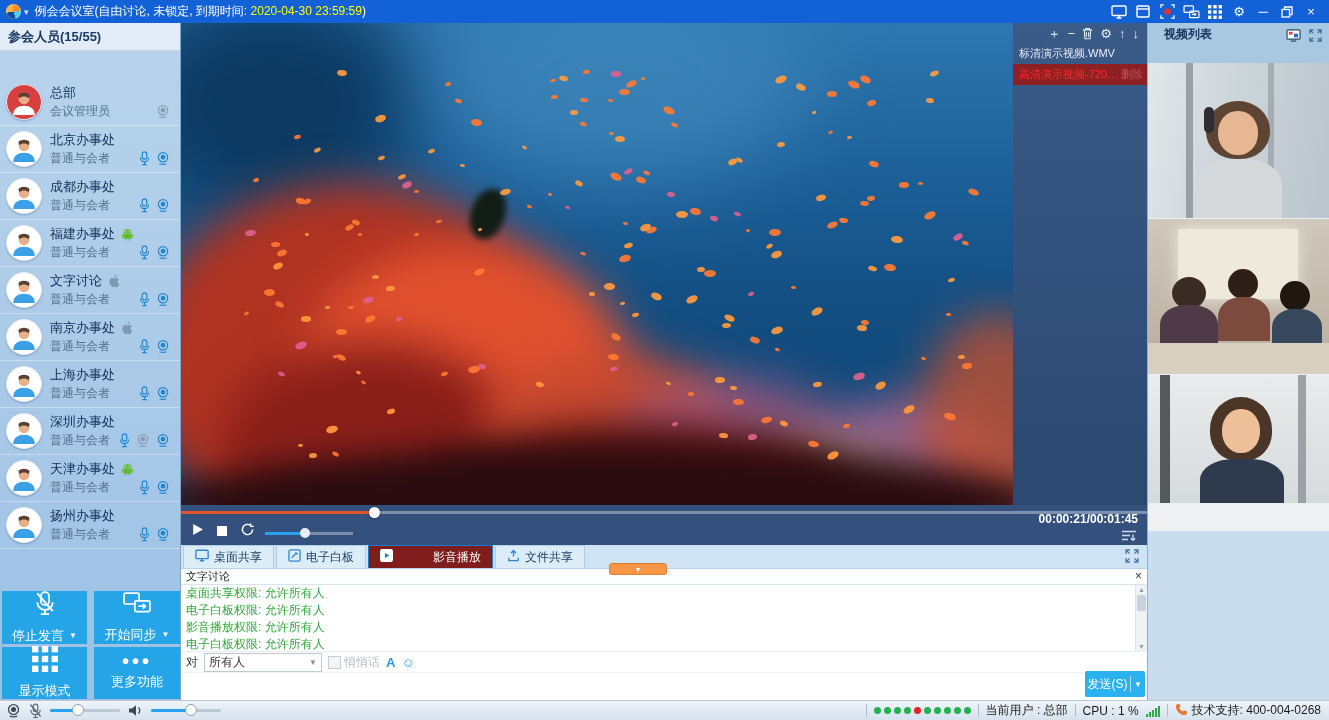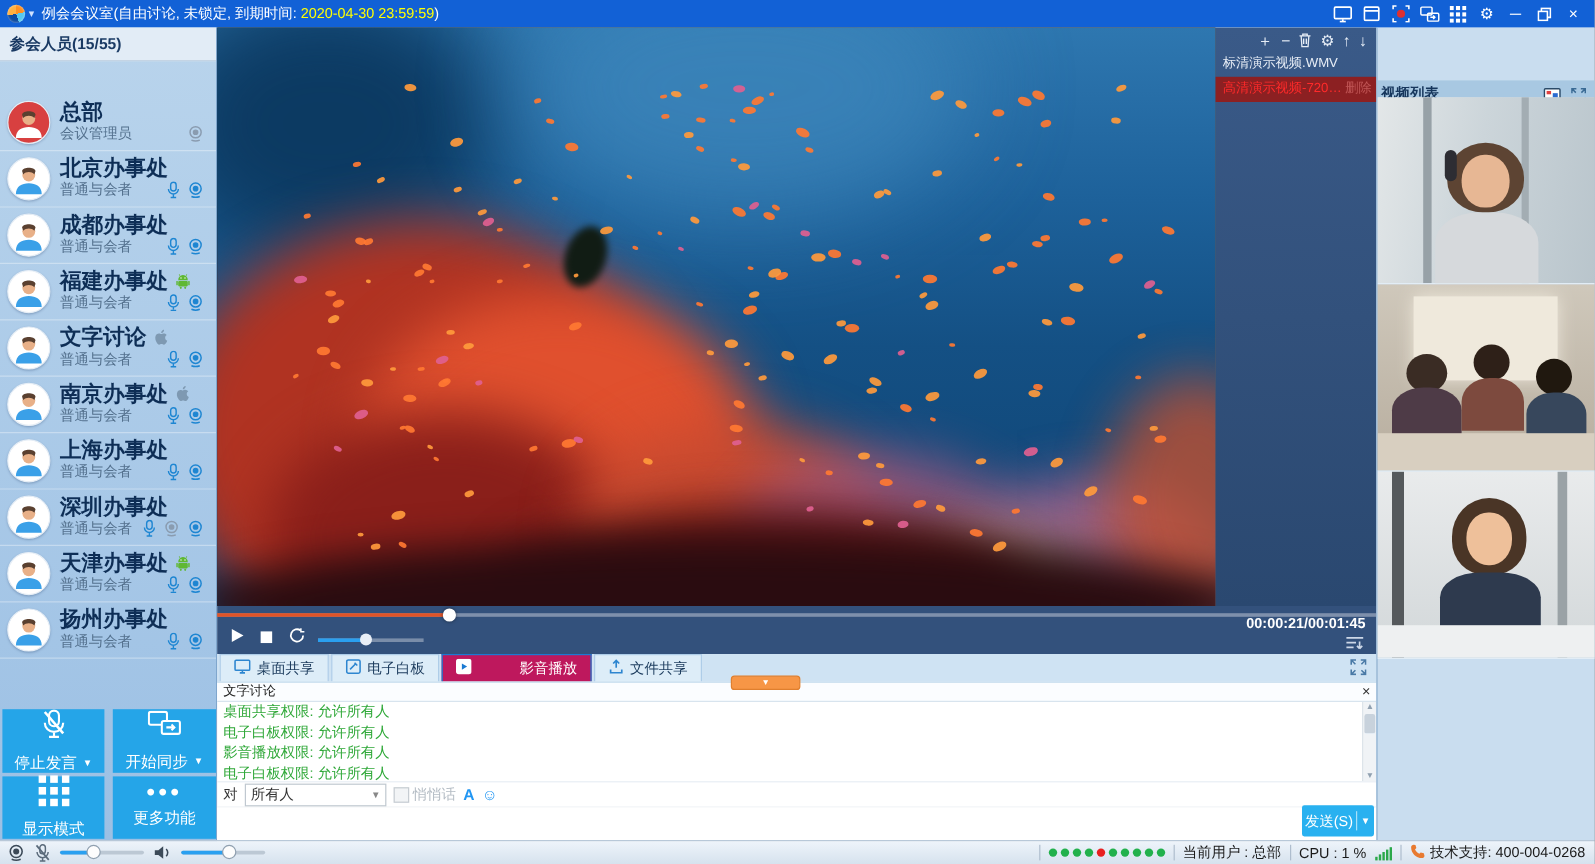--- a/index.html
+++ b/index.html
@@ -30,21 +30,21 @@
   .sb-list{position:absolute;top:56px;left:0;right:0;height:470px;}
   .p-row{height:46px;padding:0 0 0 6px;border-bottom:1px solid rgba(255,255,255,.35);
          display:flex;align-items:center;cursor:pointer;}
   .avatar{width:34px;height:34px;border-radius:50%;background:#fff;border:1px solid #e6eef6;
           overflow:hidden;flex:none;box-shadow:0 1px 2px rgba(0,30,80,.25);}
   .avatar.admin{background:#d84040;}
   .avatar svg{display:block;margin:3px auto 0;}
   .avatar .body{fill:#3aa0e8;} .avatar.admin .body{fill:#ffffff;}
   .p-info{flex:1;margin-left:8px;min-width:0;}
   .p-name-line{display:flex;align-items:center;height:18px;}
-  .p-name{font-size:18px;font-weight:bold;color:#0e2e56;}
+  .p-name{font-size:13px;font-weight:normal;color:#0e2e56;}
   .p-platform{margin-left:6px;display:flex;align-items:center;}
   .p-sub{display:flex;align-items:center;height:18px;}
   .p-role{font-size:12px;color:#54718e;flex:1;}
   .p-icons{display:flex;gap:6px;margin-right:10px;}
   .dev-ic{color:#1e86d2;cursor:pointer;display:flex;align-items:center;}
   .dev-ic.cam-gray{color:#8a9cb0;}
   .sb-buttons{position:absolute;left:0;bottom:0;width:181px;height:110px;
               display:grid;grid-template-columns:85px 86px;grid-template-rows:53px 52px;
               gap:3px 7px;padding:1px 0 1px 2px;box-sizing:border-box;}
   .big-btn{background:#25a5e8;color:#fff;display:flex;flex-direction:column;align-items:center;
@@ -84,21 +84,21 @@
   .vol-handle{position:absolute;top:-4px;width:10px;height:10px;border-radius:50%;background:#e8eef6;cursor:pointer;}
   .time{position:absolute;right:9px;top:7px;color:#fff;font-weight:bold;font-size:12px;}
   .pl-toggle{position:absolute;right:10px;top:25px;color:#cdd8e8;cursor:pointer;}
   
   .tabbar{position:absolute;left:0;top:522px;width:966px;height:23px;background:#cfe3f3;
           display:flex;align-items:stretch;gap:2px;padding-left:2px;box-sizing:border-box;}
   .tab{display:flex;align-items:center;gap:5px;padding:0 11px;font-size:12px;color:#1a3a5c;
        background:#ddedf8;border:1px solid #aecde8;border-bottom:none;cursor:pointer;}
   .tab svg{color:#2e86d0;}
   .tab .tri{fill:#ddedf8;}
-  .tab.active{background:#be185d;color:#fff;border-color:#1b7ad2;gap:40px;}
+  .tab.active{background:#7f1d1d;color:#fff;border-color:#1b7ad2;gap:40px;}
   .tab.active svg{color:#fff;}
   .tab.active .tri{fill:#1b7ad2;}
   .tab-expand{position:absolute;right:8px;top:4px;color:#4a7aa6;cursor:pointer;}
   .chat-collapse{position:absolute;left:428px;top:540px;width:56px;height:10px;background:#f79646;
                  border:1px solid #e07f2e;border-radius:3px;display:flex;align-items:center;
                  justify-content:center;cursor:pointer;z-index:5;}
   .chat-collapse span{color:#fff;font-size:7px;line-height:7px;}
   
   .chat{position:absolute;left:0;top:545px;width:966px;height:132px;background:#fff;
         border-top:1px solid #b8d4ea;box-sizing:border-box;}
@@ -124,22 +124,22 @@
   .emoji-btn{color:#2196f3;font-size:13px;cursor:pointer;line-height:13px;}
   .chat-input{position:relative;height:29px;background:#fff;}
   .send-btn{position:absolute;right:2px;bottom:2px;width:60px;height:26px;background:#29b1f0;
             border-radius:2px;color:#fff;display:flex;align-items:center;cursor:pointer;}
   .send-label{flex:1;text-align:center;font-size:12px;}
   .send-div{width:1px;height:16px;background:rgba(255,255,255,.6);}
   .send-caret{width:14px;text-align:center;font-size:8px;}
   
   #rightpanel{position:absolute;left:1147px;top:23px;width:182px;height:677px;background:#c9ddef;
               border-left:1px solid #8fb0d0;box-sizing:border-box;}
-  .rp-header{height:14px;line-height:22px;background:#a8c8e2;font-size:12px;font-weight:bold;
-             color:#16365c;padding-left:3px;position:relative;margin-top:44px;}
+  .rp-header{height:40px;line-height:22px;background:#a8c8e2;font-size:12px;font-weight:bold;
+             color:#16365c;padding-left:16px;position:relative;}
   .rp-header .rp-ic{position:absolute;top:4px;cursor:pointer;color:#3a6a94;}
   .thumb{position:relative;width:181px;height:155px;overflow:hidden;border-bottom:1px solid #e8f0f8;cursor:pointer;}
   .th-shape{position:absolute;}
   
   #statusbar{position:absolute;left:0;top:700px;width:1329px;height:20px;
              background:linear-gradient(#eef4fa,#d6e2ee);border-top:1px solid #b8c8d8;
              display:flex;align-items:center;box-sizing:border-box;color:#1a1a1a;}
   .st-left{display:flex;align-items:center;gap:8px;padding-left:6px;}
   .st-ic{color:#4a5a6a;display:flex;align-items:center;cursor:pointer;}
   .st-slider{position:relative;width:70px;height:3px;background:#bcc8d4;border-radius:2px;cursor:pointer;}

